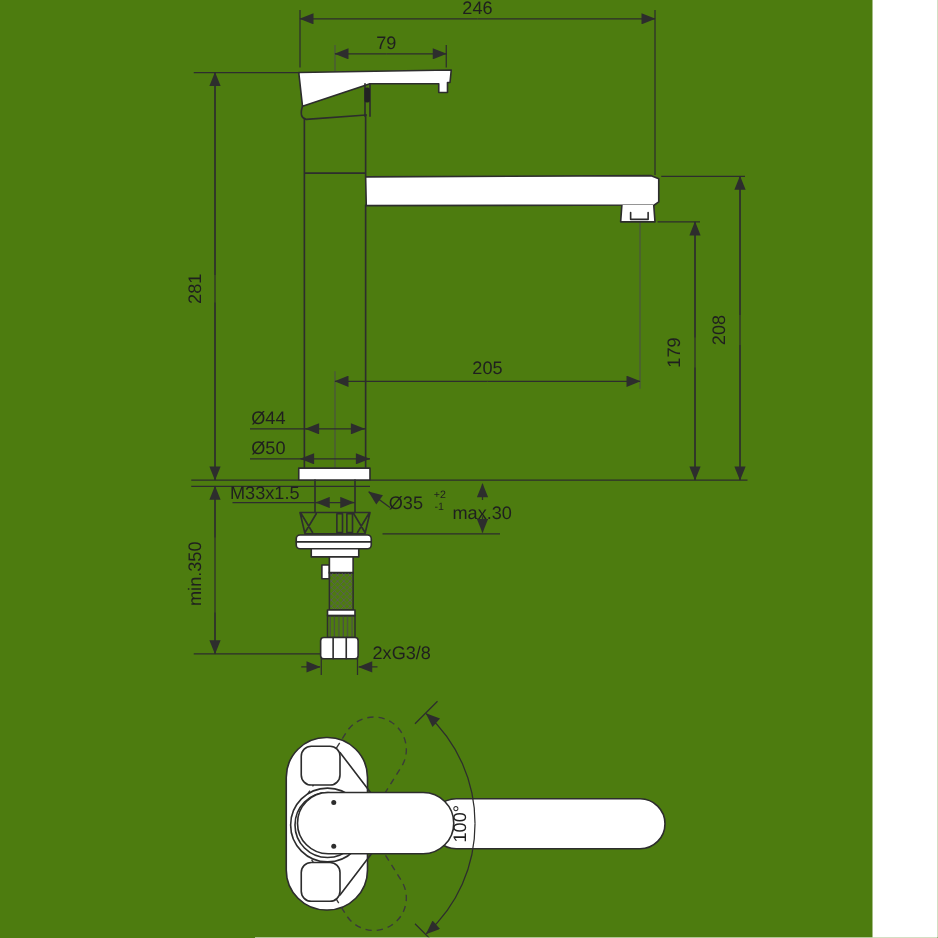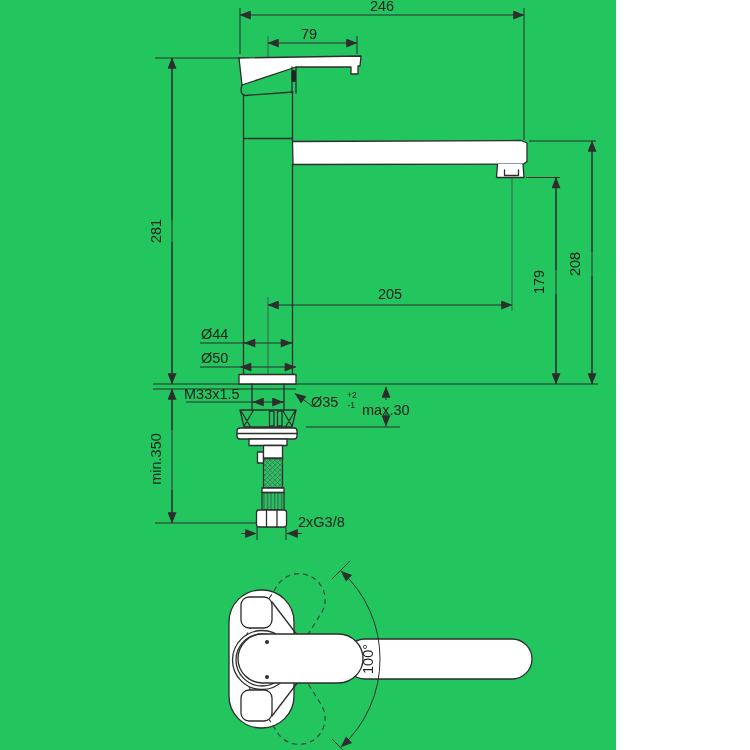--- a/index.html
+++ b/index.html
@@ -1,16 +1,16 @@
 <!DOCTYPE html>
 <html><head>
 <meta charset="utf-8">
 <style>
   html,body{margin:0;padding:0;background:#fff;}
-  .stage{width:616px;height:750px;background:#22c55e;position:relative;overflow:hidden;
+  .stage{width:698px;height:750px;background:#4d7c0f;position:relative;overflow:hidden;
          font-family:"Liberation Sans",sans-serif;}
   svg text{font-family:"Liberation Sans",sans-serif;fill:#1f1f1f;}
   .dimtxt{font-size:14.5px;}
   .toltxt{font-size:8.5px;}
   .obj{stroke:#2d2d2d;stroke-width:1.3;fill:none;stroke-linejoin:round;stroke-linecap:round;}
   .objf{stroke:#2d2d2d;stroke-width:1.3;fill:#ffffff;stroke-linejoin:round;}
   .dim{stroke:#2d2d2d;stroke-width:1;fill:none;}
   .thin{stroke:#4a4a4a;stroke-width:0.8;fill:none;}
   .dash{stroke:#3a3a3a;stroke-width:1.1;fill:none;stroke-dasharray:5 4;}
 </style>

